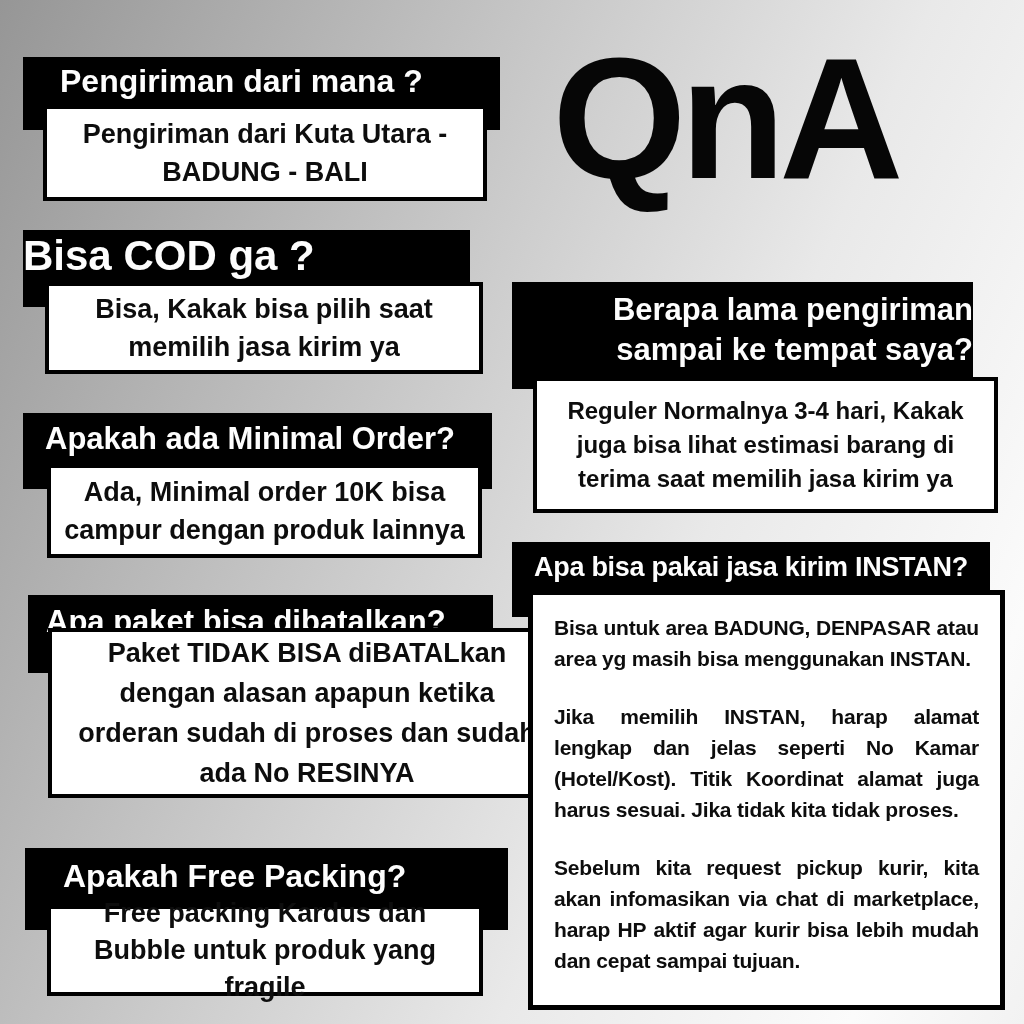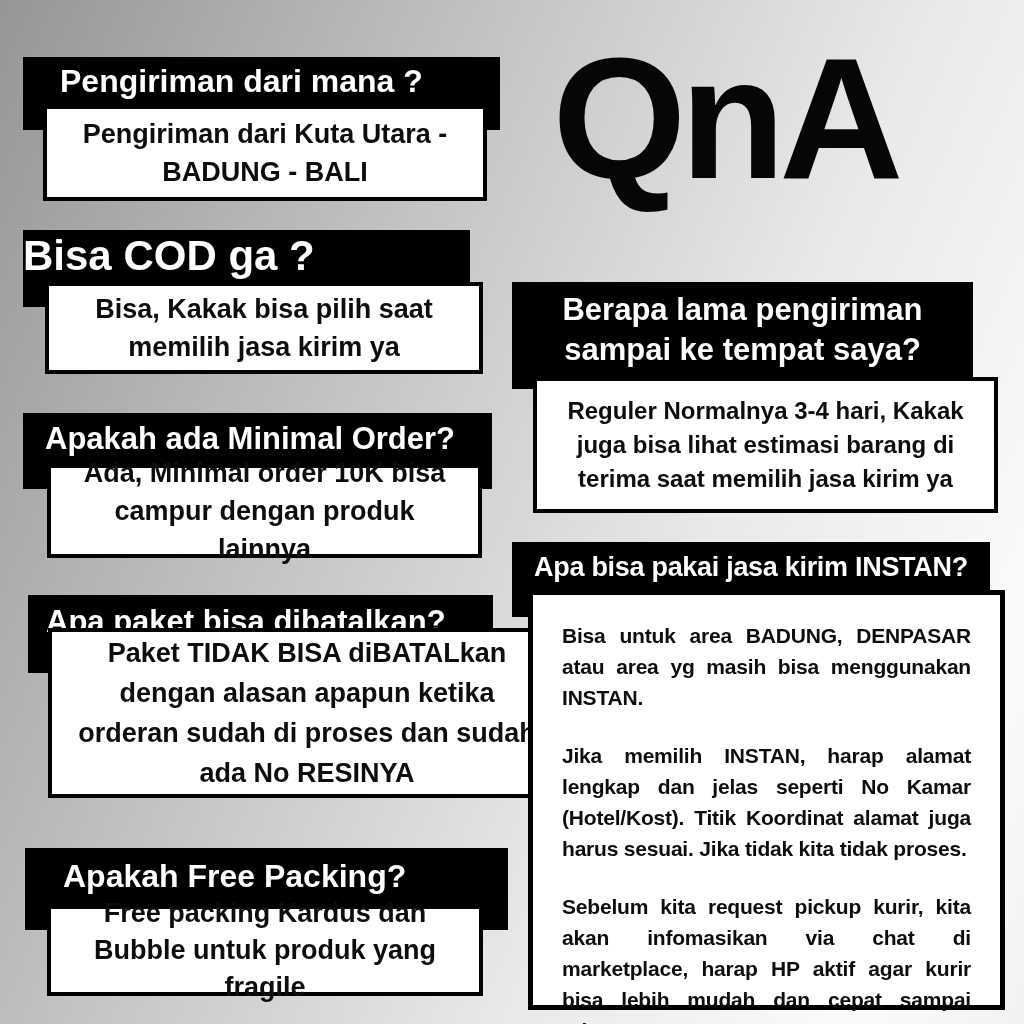--- a/index.html
+++ b/index.html
@@ -41,21 +41,21 @@
   .a-box {
     position: absolute;
     background: #fff;
     border: 4px solid #000;
     color: #0d0d0d;
     font-weight: bold;
     display: flex; align-items: center; justify-content: center;
     text-align: center;
     box-sizing: border-box;
   }
-  .a-box p { margin: 12px; }
+  .a-box p { margin: 4px; }
 
   
   .s1q { left: 23px; top: 57px; width: 440px; height: 48px;
          font-size: 32px; padding-left: 37px; }
   .s1a { left: 43px; top: 105px; width: 444px; height: 96px;
          font-size: 27px; line-height: 38px; padding: 0 14px; }
 
   
   .s2q { left: 23px; top: 230px; width: 447px; height: 52px;
          font-size: 42px; }
@@ -76,21 +76,21 @@
 
   
   .s5q { left: 25px; top: 848px; width: 445px; height: 57px;
          font-size: 32px; padding-left: 38px; }
   .s5a { left: 47px; top: 905px; width: 436px; height: 91px;
          font-size: 27px; line-height: 37px; padding: 0 10px; }
 
   
   .s6q { left: 512px; top: 282px; width: 461px; height: 95px;
          font-size: 31px; line-height: 40px; justify-content: center;
-         text-align: center; white-space: normal; }
+         text-align: right; white-space: normal; }
   .s6q::after { height: 12px; }
   .s6a { left: 533px; top: 377px; width: 465px; height: 136px;
          font-size: 24px; line-height: 34px; padding: 0 8px; }
 
   
   .s7q { left: 512px; top: 542px; width: 478px; height: 50px;
          font-size: 27px; justify-content: center; letter-spacing: -0.3px; }
   .s7a { left: 528px; top: 590px; width: 477px; height: 420px;
          border-width: 5px;
          display: block; text-align: justify;

